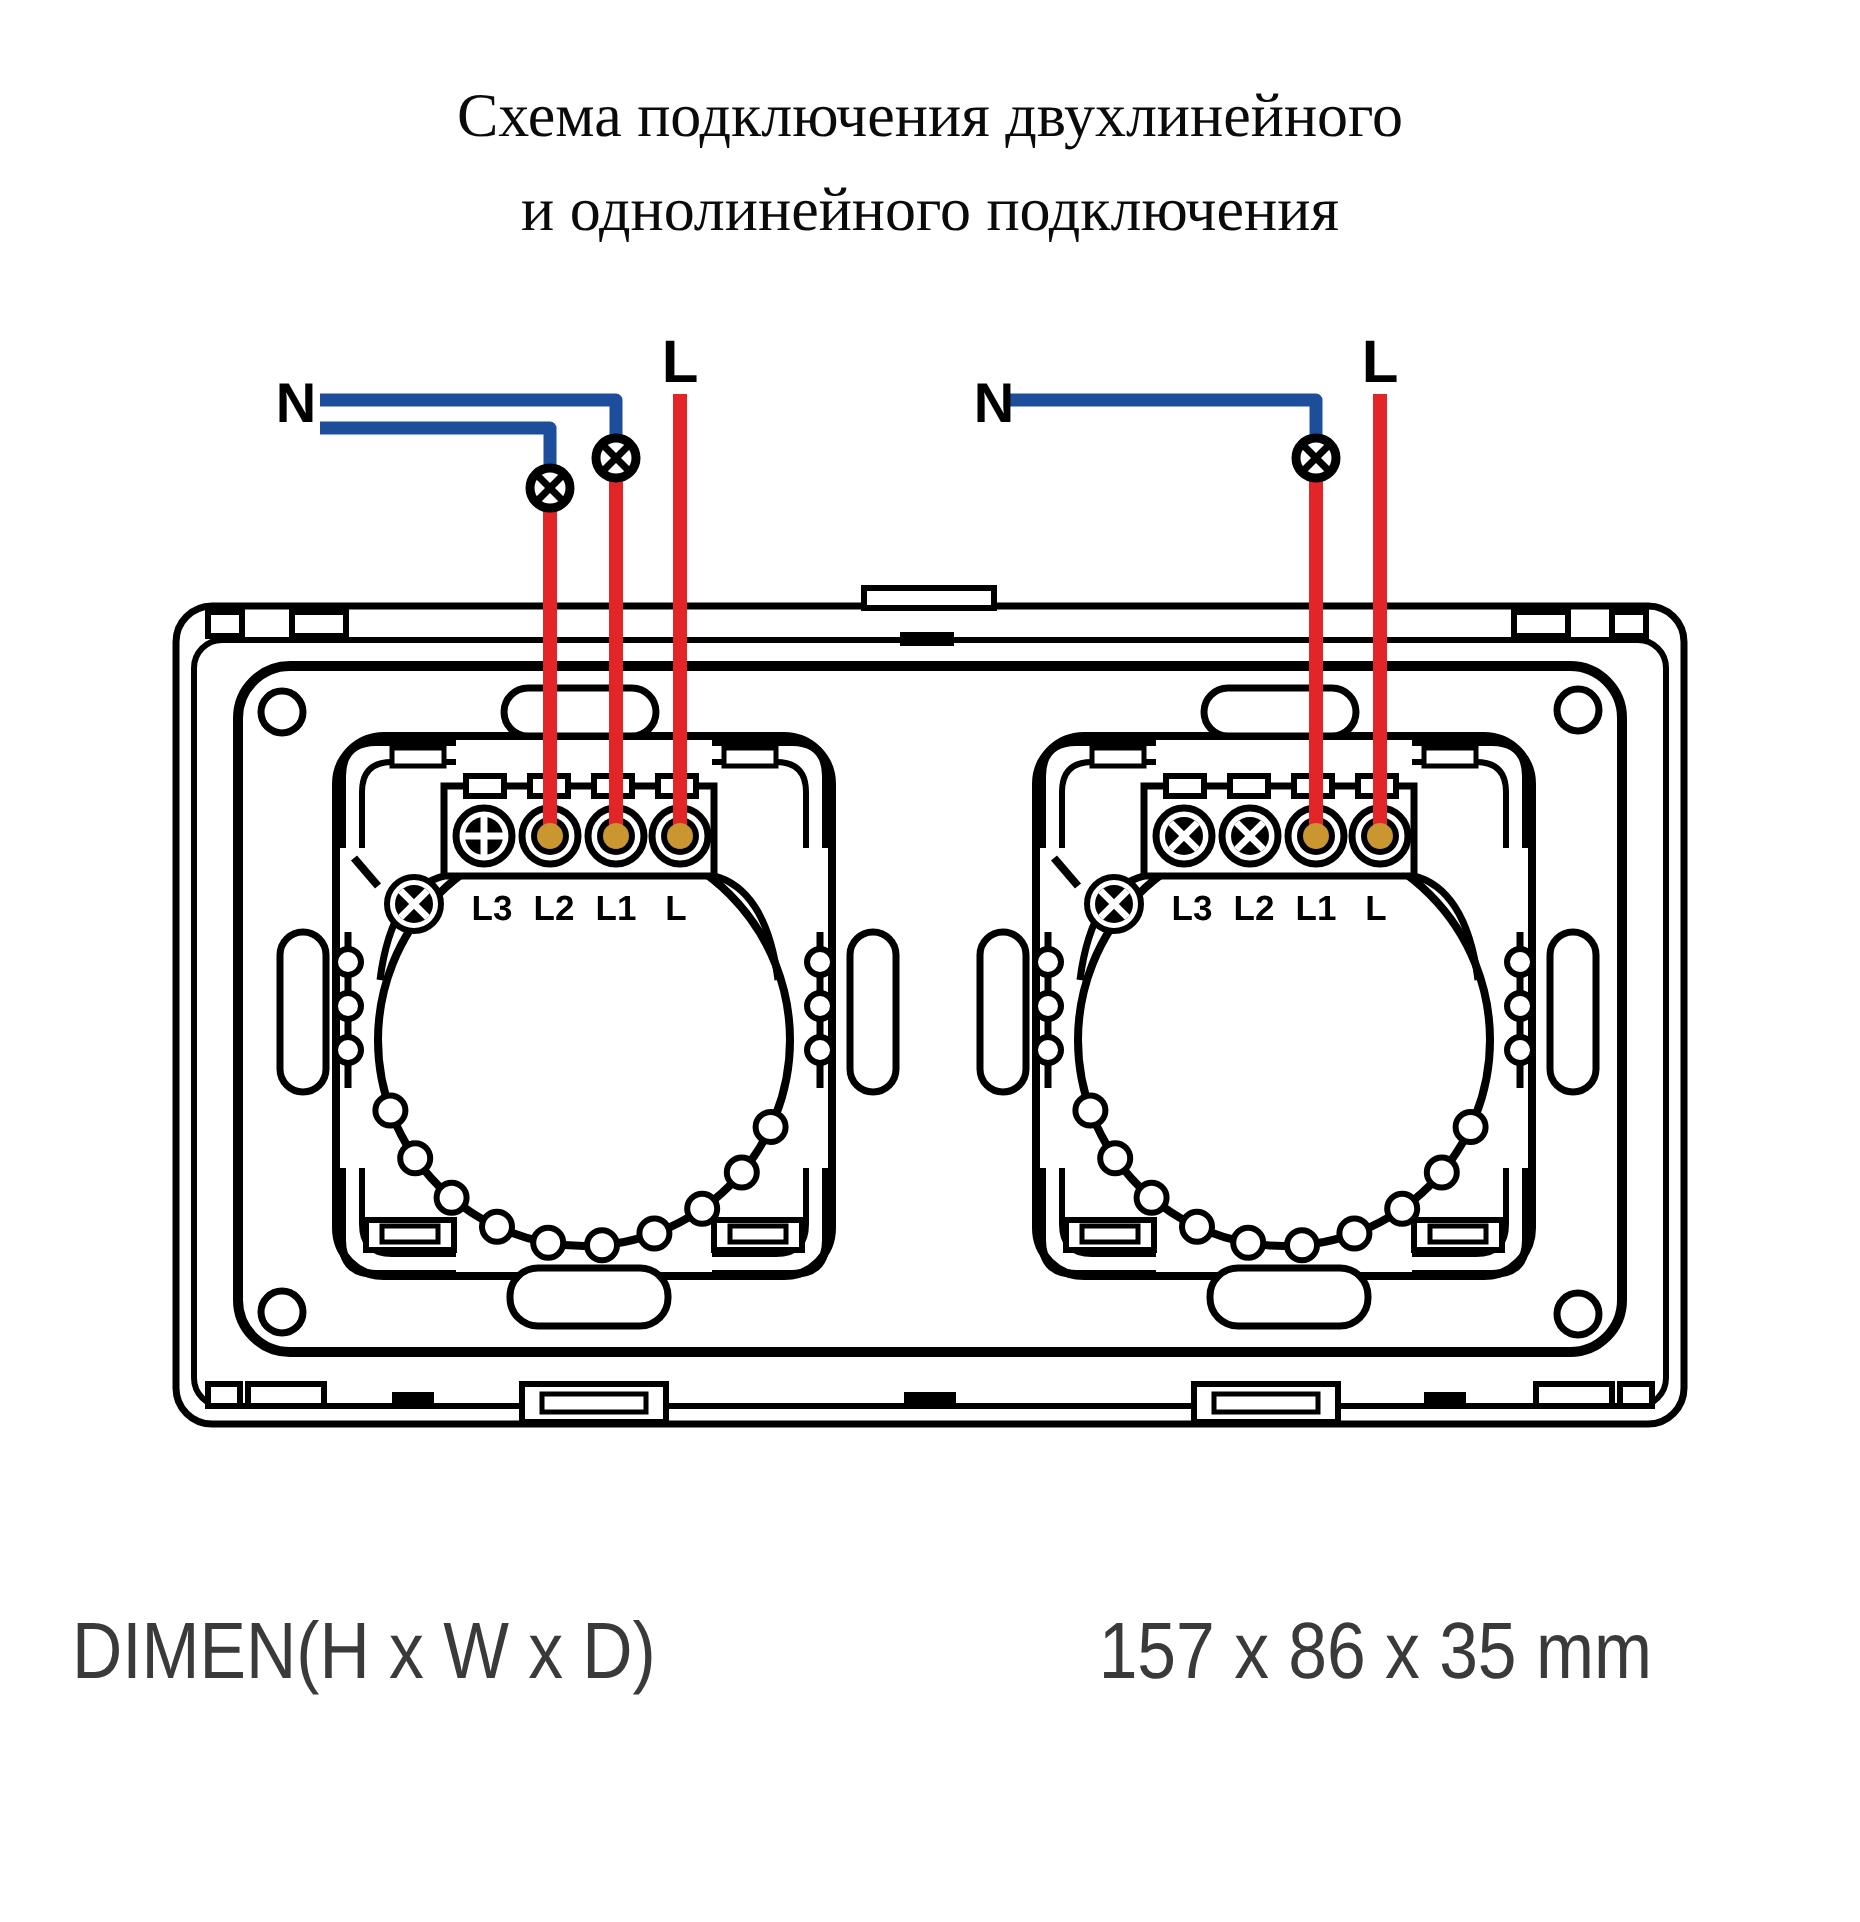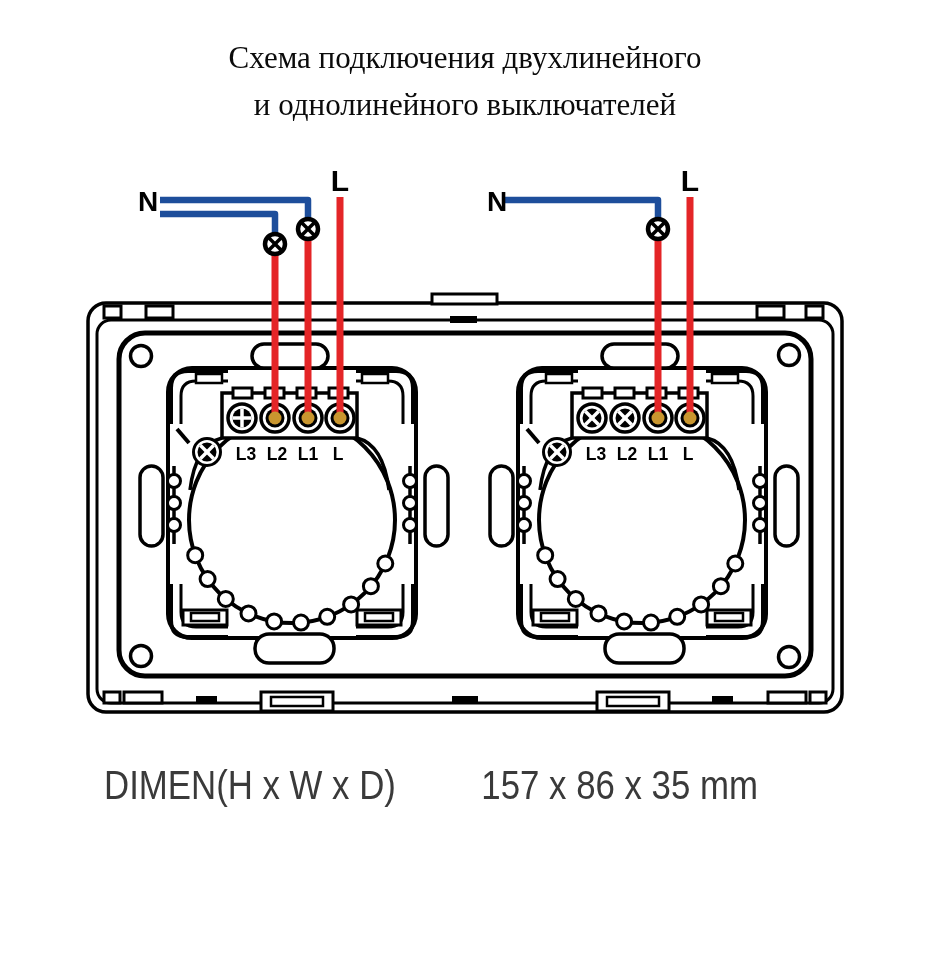--- a/index.html
+++ b/index.html
@@ -2,36 +2,36 @@
 <html><head>
 <meta charset="utf-8">
 <style>
   html,body{margin:0;padding:0;background:#ffffff;}
   .page{position:relative;width:930px;height:961px;background:#fff;overflow:hidden;
         font-family:"Liberation Sans",sans-serif;}
   .title{position:absolute;top:34px;left:0;width:100%;text-align:center;
          font-family:"Liberation Serif","DejaVu Serif",serif;
          font-size:31px;line-height:47px;color:#0b0b0b;}
   .diagram-svg{position:absolute;top:0;left:0;}
-  .footer{position:absolute;top:763px;left:0;width:860px;box-sizing:border-box;
-          padding:0 34px 0 36px;display:flex;justify-content:center;
+  .footer{position:absolute;top:804px;left:0;width:860px;box-sizing:border-box;
+          padding:0 34px 0 36px;display:flex;justify-content:space-between;
           font-size:40px;color:#3a3a3a;}
   .cond{display:inline-block;transform:scaleX(0.87);}
   .cond-l{transform-origin:left center;}
   .cond-r{transform-origin:right center;}
   .svg-lbl{font-family:"Liberation Sans",sans-serif;font-weight:bold;fill:#000;}
 </style>
 </head>
 <body>
 
 <div class="page">
 
   <div class="title">
     <div>Схема подключения двухлинейного</div>
-    <div>и однолинейного выключателей</div>
+    <div>и однолинейного подключения</div>
   </div>
 
   <svg class="diagram-svg" width="930" height="961" viewBox="0 0 930 961">
 
     <defs>
 
       <g id="switch-module" stroke="#000" fill="#ffffff">
 
         <rect x="168" y="368" width="248" height="270" rx="24" stroke-width="4"></rect>
 

